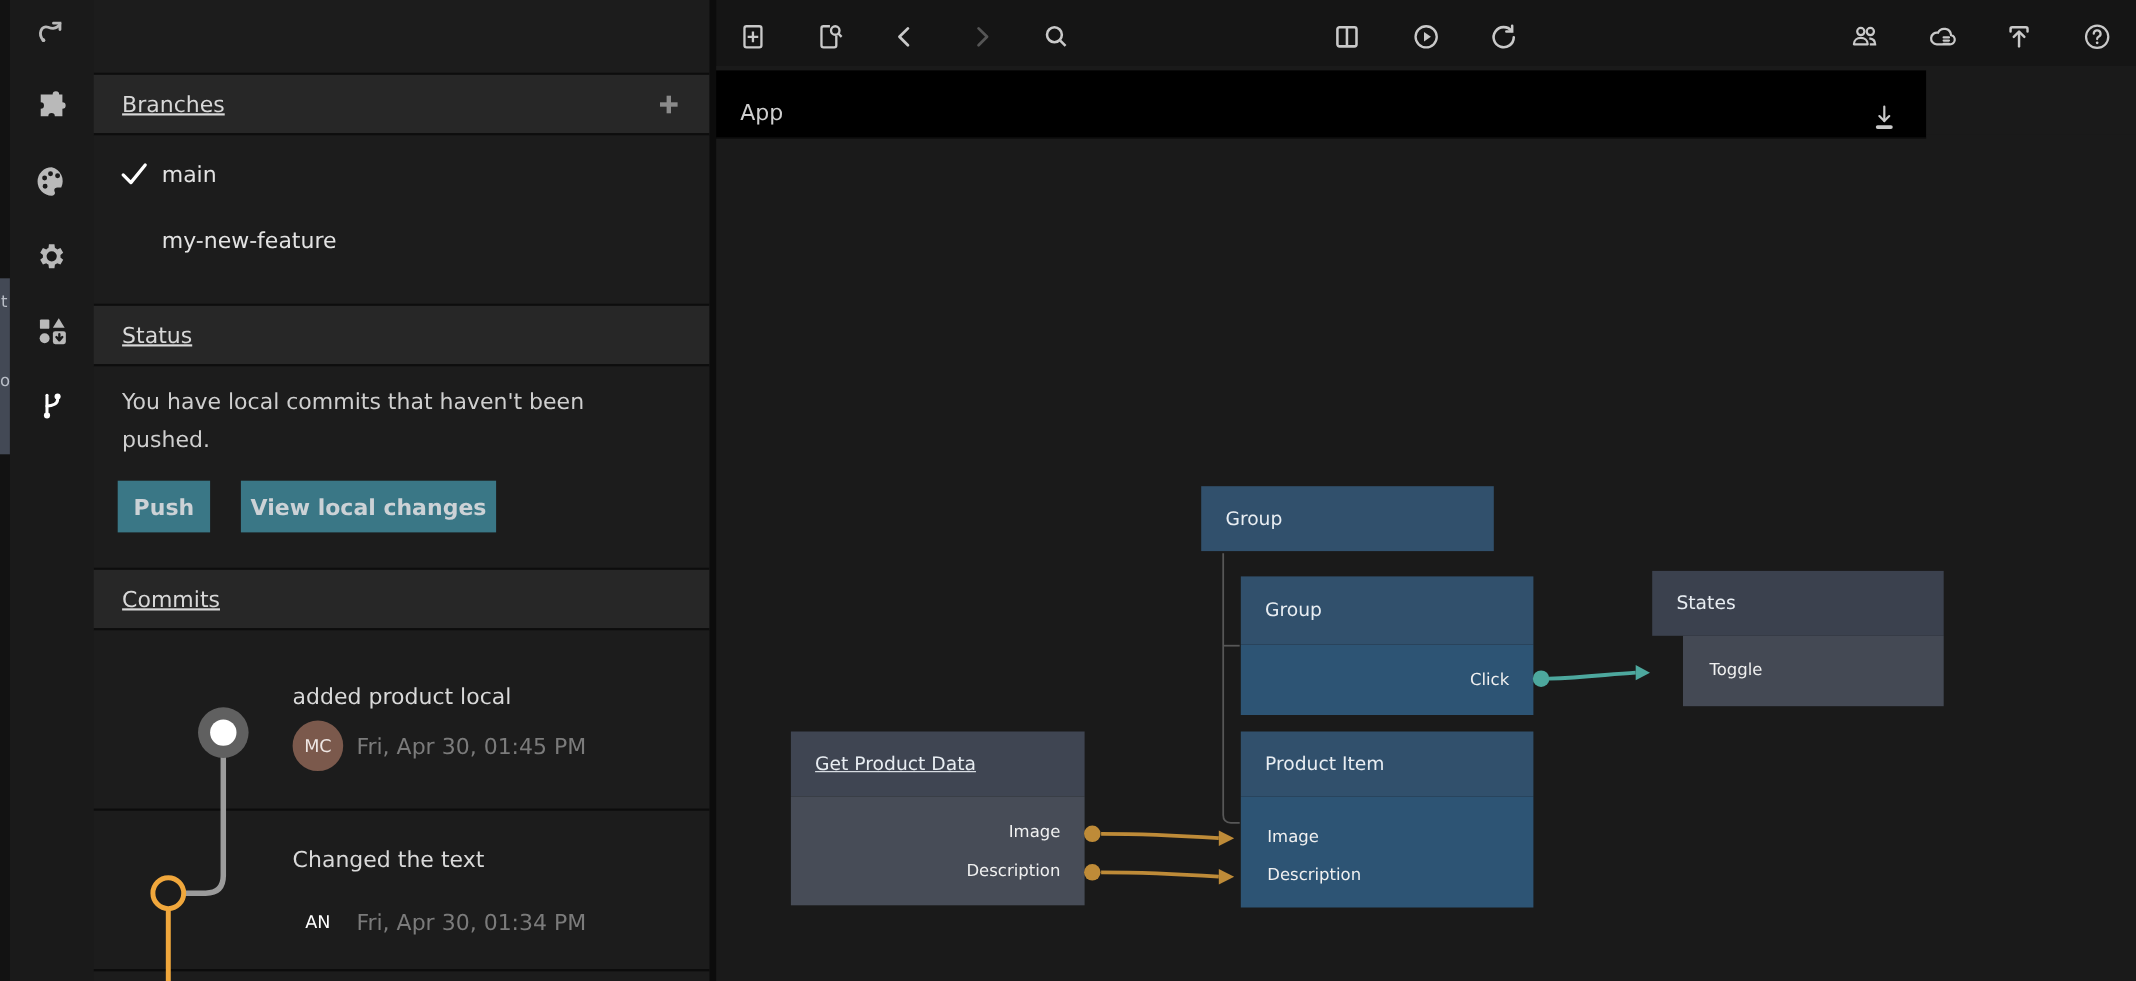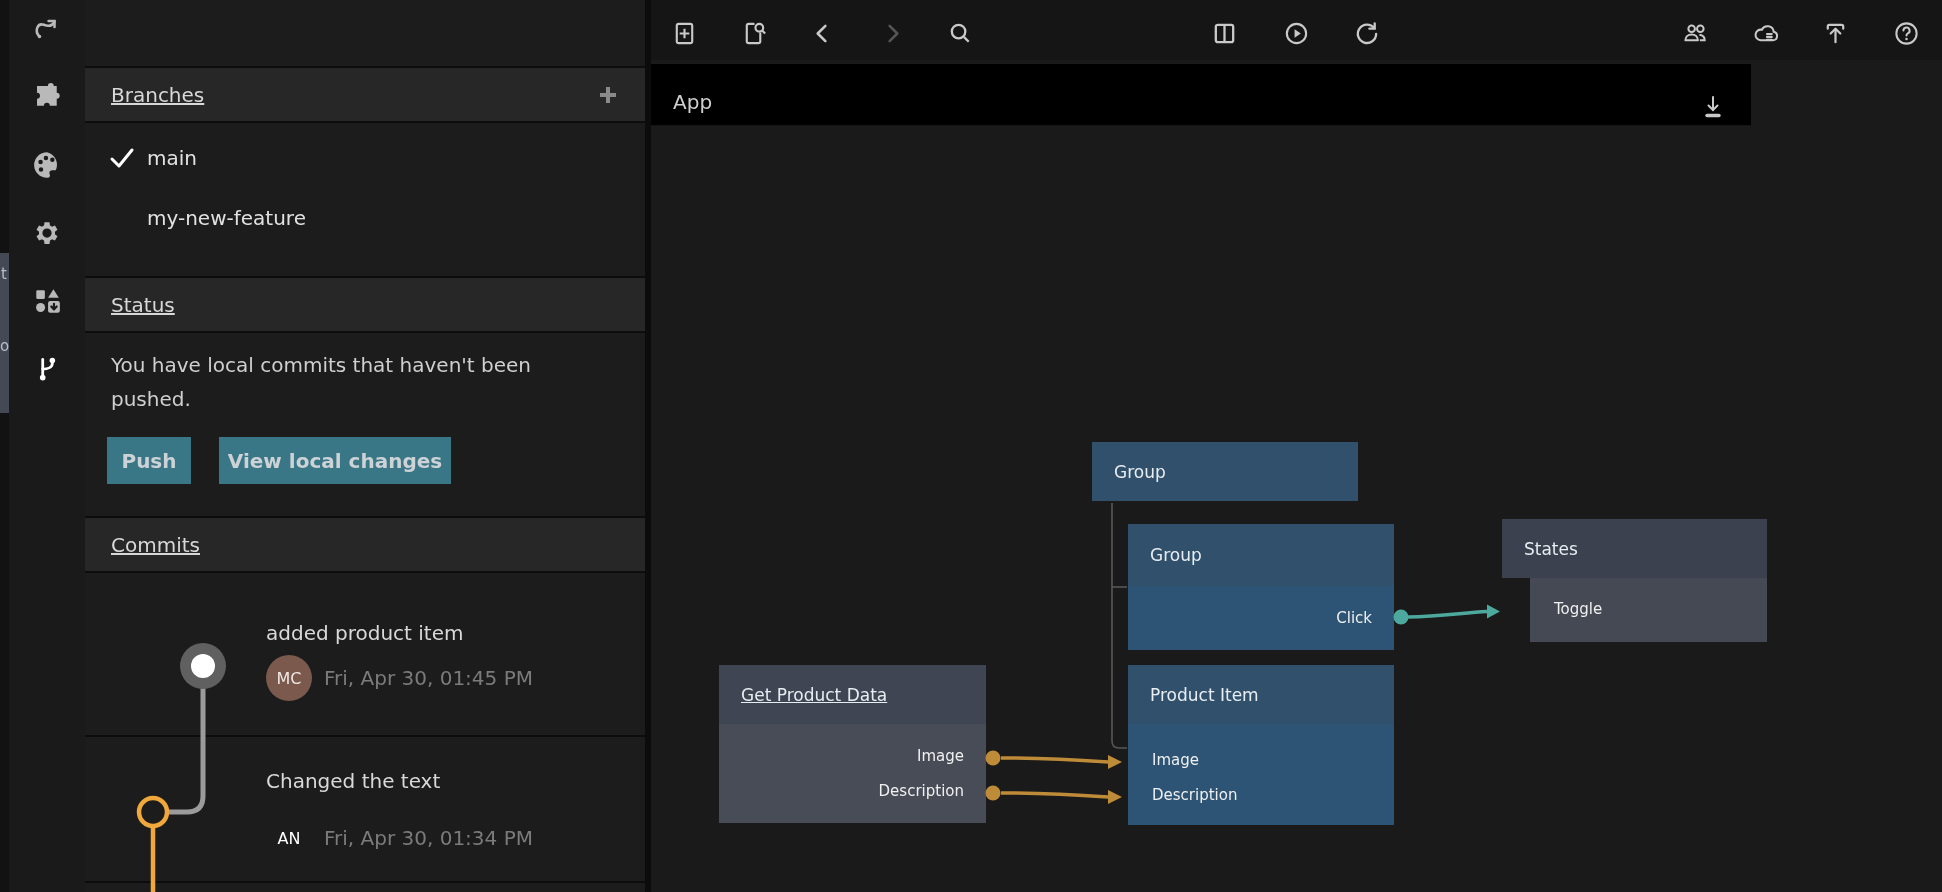--- a/index.html
+++ b/index.html
@@ -173,21 +173,21 @@
 
     <div class="status-msg">You have local commits that haven't been pushed.</div>
     <button class="btn" id="push-btn">Push</button>
     <button class="btn" id="view-btn">View local changes</button>
 
     <div class="section-header" style="top:516px">
       <span>Commits</span>
     </div>
 
     <div class="commit-row" style="top:573px; height:164px;">
-      <div class="commit-msg" style="top:48px">added product item</div>
+      <div class="commit-msg" style="top:48px">added product local</div>
       <div class="commit-meta" style="top:82px">
         <div class="avatar brown">MC</div>
         <div class="commit-time">Fri, Apr 30, 01:45 PM</div>
       </div>
     </div>
     <div class="commit-row" style="top:737px; height:146px;">
       <div class="commit-msg" style="top:32px">Changed the text</div>
       <div class="commit-meta" style="top:78px">
         <div class="avatar plain">AN</div>
         <div class="commit-time">Fri, Apr 30, 01:34 PM</div>

